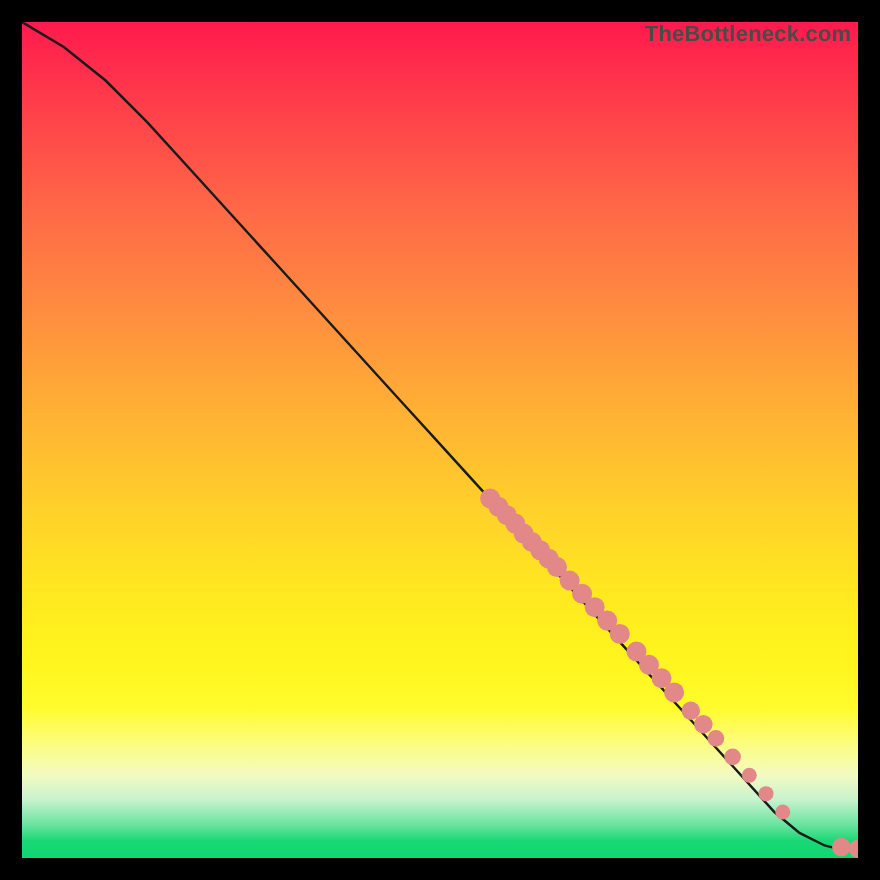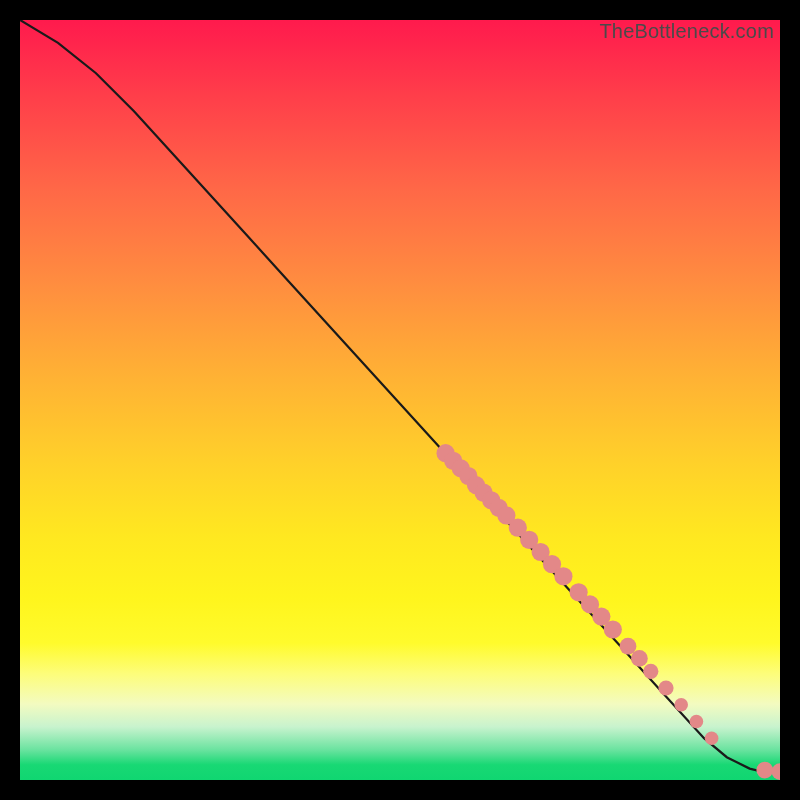--- a/index.html
+++ b/index.html
@@ -40,21 +40,21 @@
       #18d874 98%,
       #10d671 100%
     );
   }
   .watermark {
     position: absolute;
     top: 0px;
     right: 6px;
     color: #4a4a4a;
     font-size: 20px;
-    font-weight: 400;
+    font-weight: 700;
     letter-spacing: 0.2px;
     user-select: none;
   }
   svg.curve {
     position: absolute;
     left: 0; top: 0;
     width: 760px;
     height: 760px;
     overflow: visible;
   }

